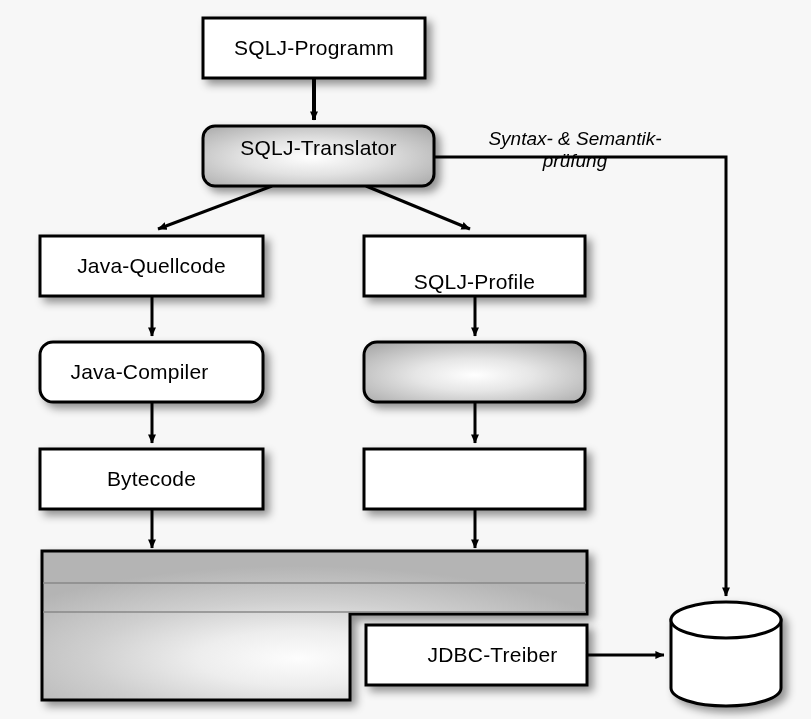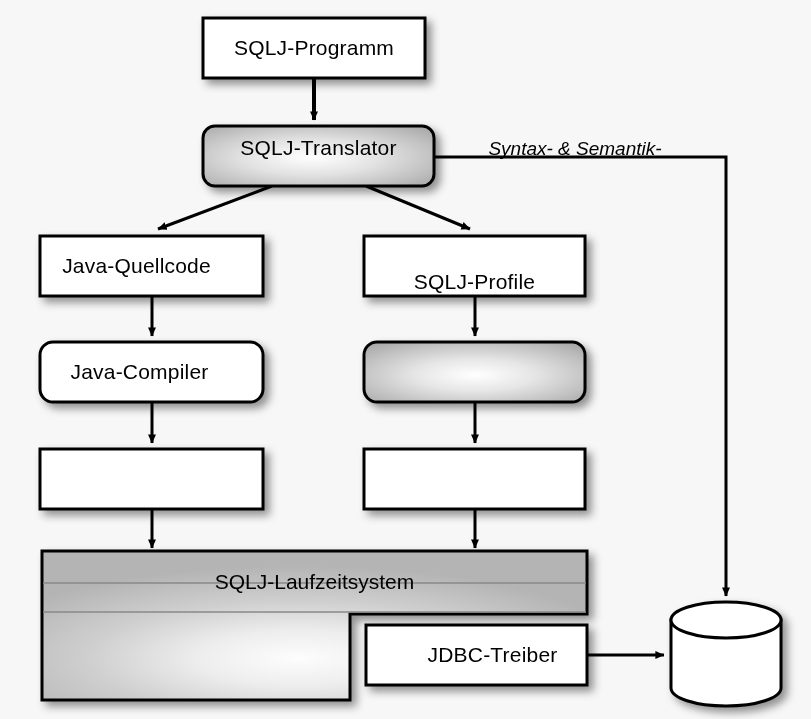--- a/index.html
+++ b/index.html
@@ -136,30 +136,31 @@
       <path d="M671,620 L671,688 A55,18 0 0,0 781,688 L781,620 Z" fill="#ffffff" stroke="#000" stroke-width="3"></path>
       <ellipse cx="726" cy="620" rx="55" ry="18" fill="#ffffff" stroke="#000" stroke-width="3"></ellipse>
     </g>
 
   </svg>
 
   <div class="node-label lbl-box" style="left:203px; top:18px; width:222px; height:60px;">SQLJ-Programm</div>
 
   <div class="node-label lbl-box" style="left:203px; top:118px; width:231px; height:60px;">SQLJ-Translator</div>
 
-  <div class="node-label lbl-box" style="left:25px; top:236px; width:223px; height:60px;">Java-Quellcode</div>
+  <div class="node-label lbl-box" style="left:40px; top:236px; width:223px; height:60px;">Java-Quellcode</div>
 
   <div class="node-label lbl-box" style="left:364px; top:236px; width:221px; height:60px;margin-top:16px;">SQLJ-Profile</div>
 
   <div class="node-label lbl-box" style="left:28px; top:342px; width:223px; height:60px;border-radius:18px;">Java-Compiler</div>
 
 
+  <div class="node-label lbl-box" style="left:40px; top:449px; width:223px; height:60px;">Bytecode</div>
 
 
-  <div class="node-label lbl-runtime" style="left:42px; top:551px; width:545px; height:62px;">SQLJ-Laufzeitsystem</div>
 
   <div class="node-label lbl-box" style="left:366px; top:625px; width:221px; height:60px;margin-left:16px;">JDBC-Treiber</div>
 
-  <div class="edge-label" style="left:458px; top:138px; width:234px;">
+  <div class="edge-label" style="left:458px; top:128px; width:234px;">
     <div>Syntax- &amp; Semantik-</div>
+    <div>prüfung</div>
   </div>
 
 </div>
 
 </body></html>

